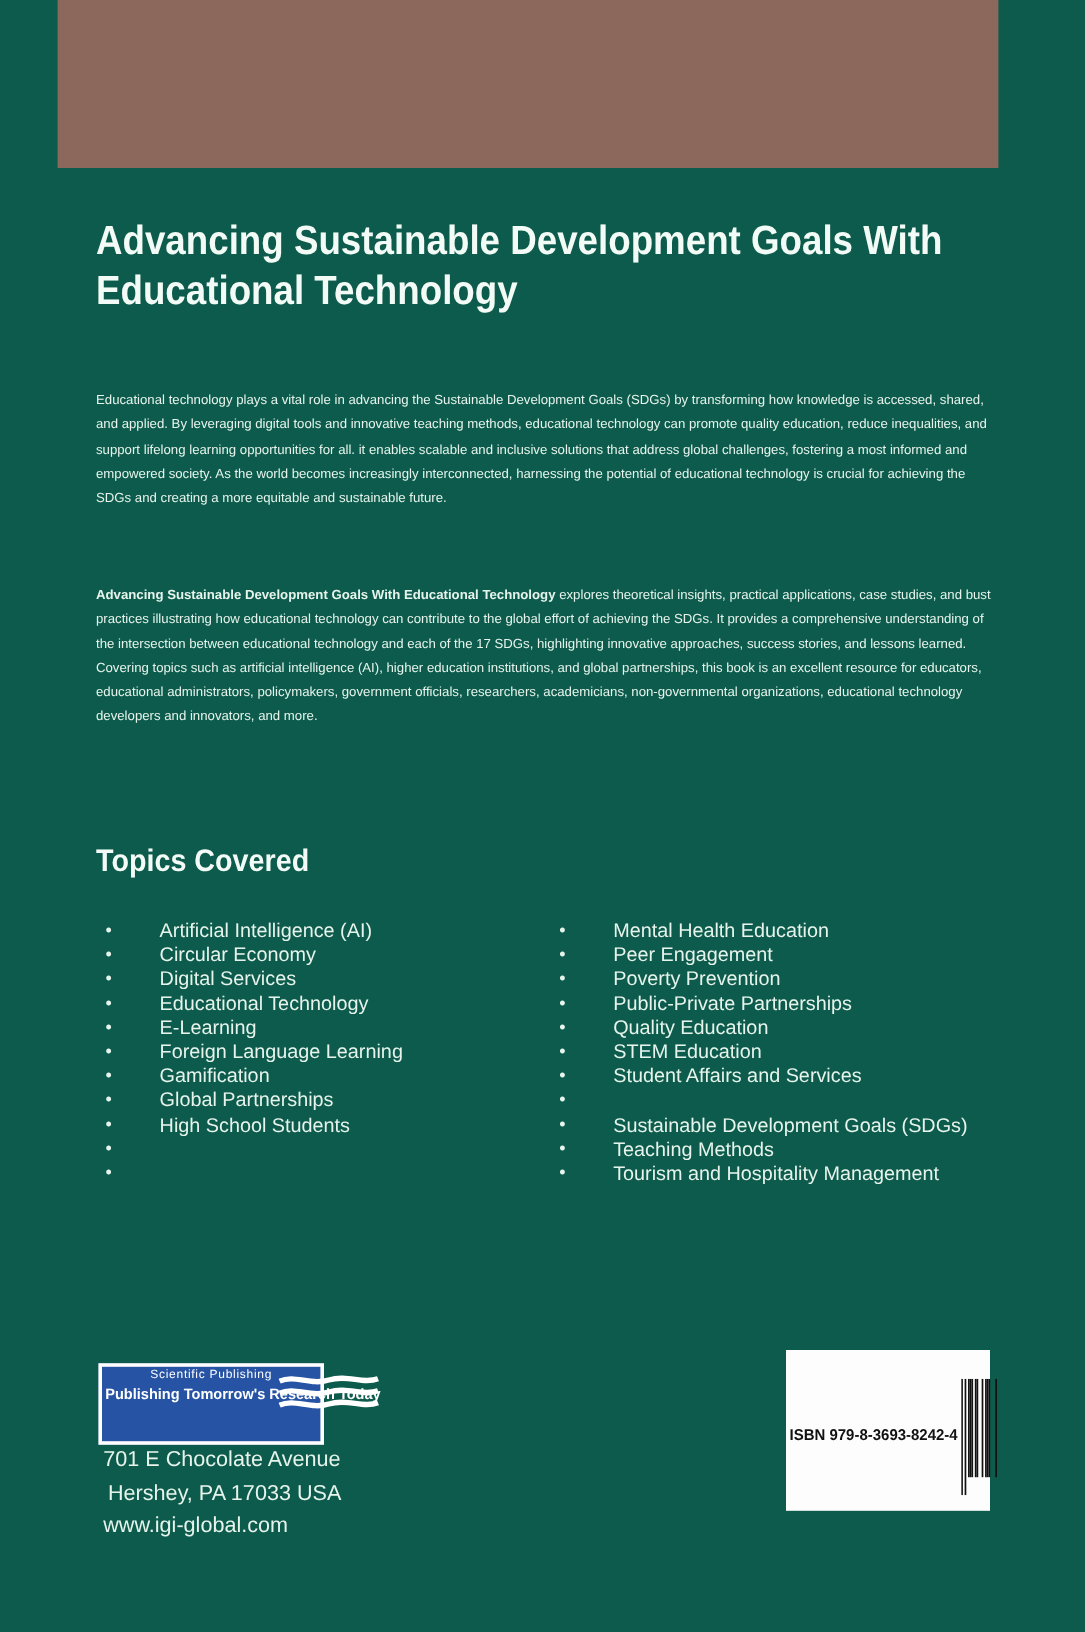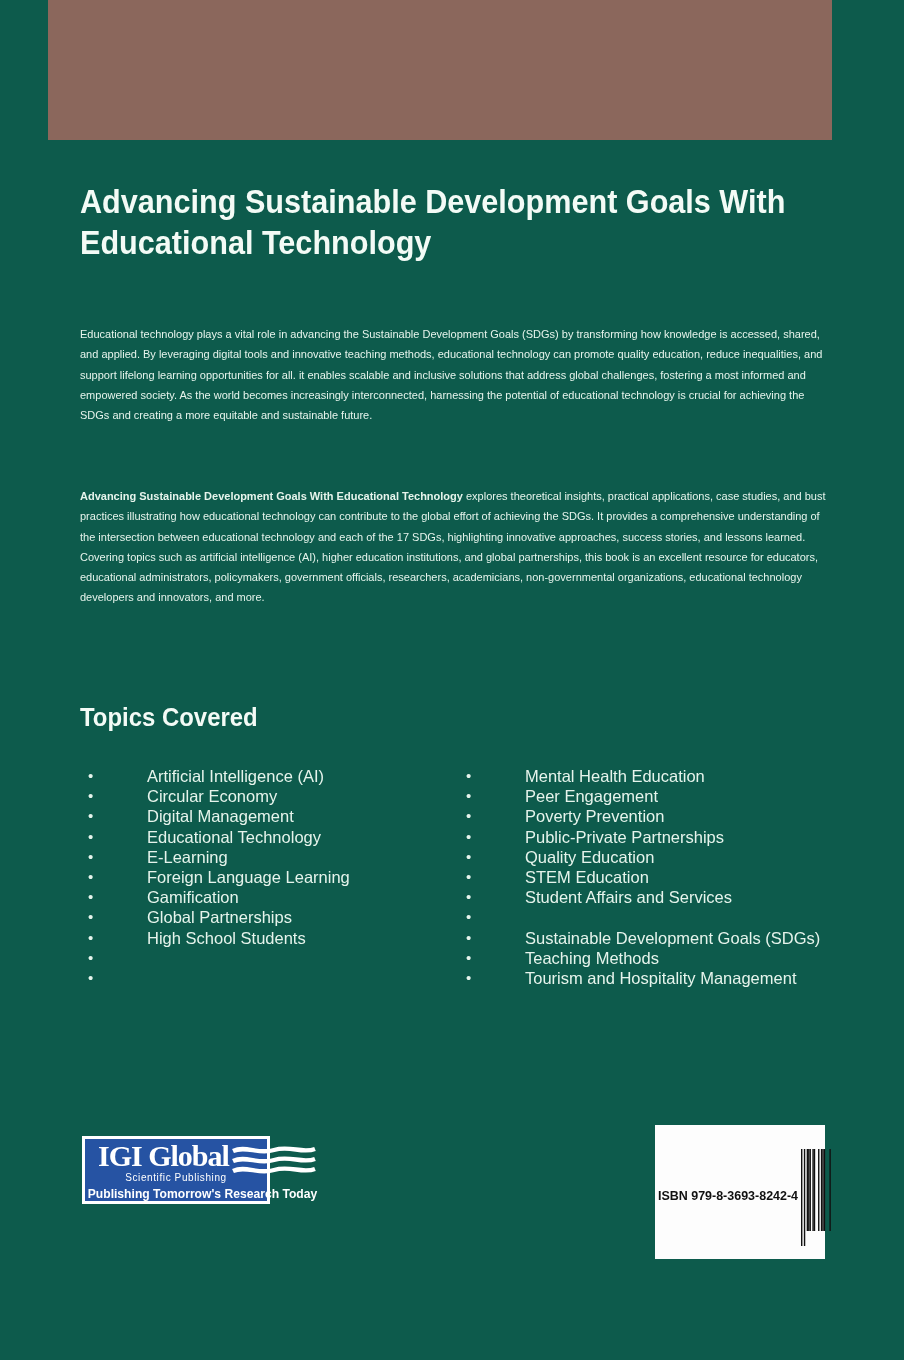--- a/index.html
+++ b/index.html
@@ -39,21 +39,21 @@
     position:absolute;left:80px;top:702px;
     font-size:26px;font-weight:bold;color:var(--title_light);
     transform:scaleX(0.92);transform-origin:left top;
   }
   .topics{position:absolute;left:88px;top:766px;width:748px;display:flex;}
   .topics ul{list-style:none;}
   .topics-col-left{width:378px;flex:none;}
   .topics-col-right{flex:1;}
   .topics li{display:flex;font-size:16.5px;line-height:20.2px;color:var(--text_light);}
   .topics .bullet{width:45px;flex:none;font-size:15px;}
-  .topics .topic-text{flex:1;margin-left:14px;}
+  .topics .topic-text{flex:1;}
 
   .logo-wrap{position:absolute;left:82px;top:1136px;width:320px;height:70px;}
   .logo-box{
     position:relative;width:188px;height:68px;background:var(--logo_blue);
     border:3px solid #ffffff;
   }
   .igi-wordmark{
     font-family:"Liberation Serif","DejaVu Serif",serif;
     font-weight:bold;font-size:30px;line-height:30px;color:#ffffff;
     padding:2px 0 0 13px;letter-spacing:-1px;white-space:nowrap;
@@ -117,21 +117,21 @@
           <span class="topic-text">Artificial Intelligence (AI)</span>
         </li>
 
         <li>
           <span class="bullet">•</span>
           <span class="topic-text">Circular Economy</span>
         </li>
 
         <li>
           <span class="bullet">•</span>
-          <span class="topic-text">Digital Management</span>
+          <span class="topic-text">Digital Services</span>
         </li>
 
         <li>
           <span class="bullet">•</span>
           <span class="topic-text">Educational Technology</span>
         </li>
 
         <li>
           <span class="bullet">•</span>
           <span class="topic-text">E-Learning</span>
@@ -218,31 +218,35 @@
 
         <li>
           <span class="bullet">•</span>
           <span class="topic-text">Tourism and Hospitality Management</span>
         </li>
       </ul>
   </div>
 
   <div class="logo-wrap">
     <div class="logo-box">
-      <div class="igi-wordmark">IGI Global</div>
       <div class="sci-pub">Scientific Publishing</div>
       <div class="tagline">Publishing Tomorrow's Research Today</div>
     </div>
     <svg class="waves" viewBox="0 0 84 34" fill="none" xmlns="http://www.w3.org/2000/svg">
       <path d="M1 7 C14 1, 26 11, 42 6 C58 1, 70 10, 83 5" stroke="#ffffff" stroke-width="4.4"></path>
       <path d="M1 17 C14 11, 26 21, 42 16 C58 11, 70 20, 83 15" stroke="#ffffff" stroke-width="4.4"></path>
       <path d="M1 27 C14 21, 26 31, 42 26 C58 21, 70 30, 83 25" stroke="#ffffff" stroke-width="4.4"></path>
     </svg>
   </div>
 
+  <div class="address">
+    <div class="line1">701 E Chocolate Avenue</div>
+    <div class="line2">Hershey, PA 17033 USA</div>
+    <div class="line3">www.igi-global.com</div>
+  </div>
 
   <div class="isbn-panel">
     <div class="isbn-label">ISBN 979-8-3693-8242-4</div>
     <div class="barcode">
         <svg width="134.9" height="97" viewBox="0 0 134.9 97" fill="#111111">
           <rect x="0.00" y="0" width="1.42" height="97"></rect>
           <rect x="2.84" y="0" width="1.42" height="97"></rect>
           <rect x="5.68" y="0" width="1.42" height="82"></rect>
           <rect x="7.10" y="0" width="1.42" height="82"></rect>
           <rect x="8.52" y="0" width="1.42" height="82"></rect>

